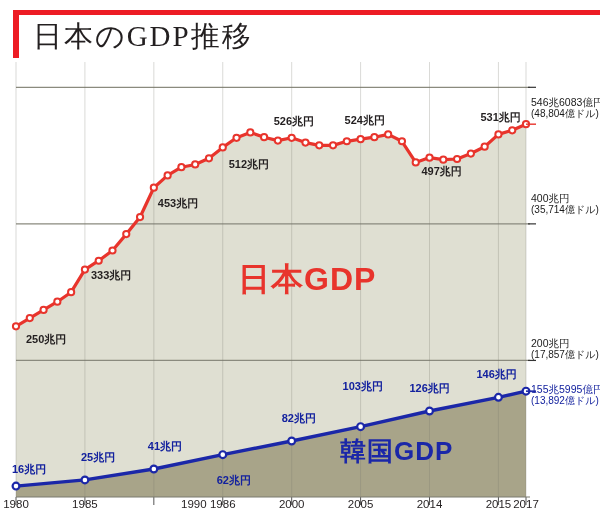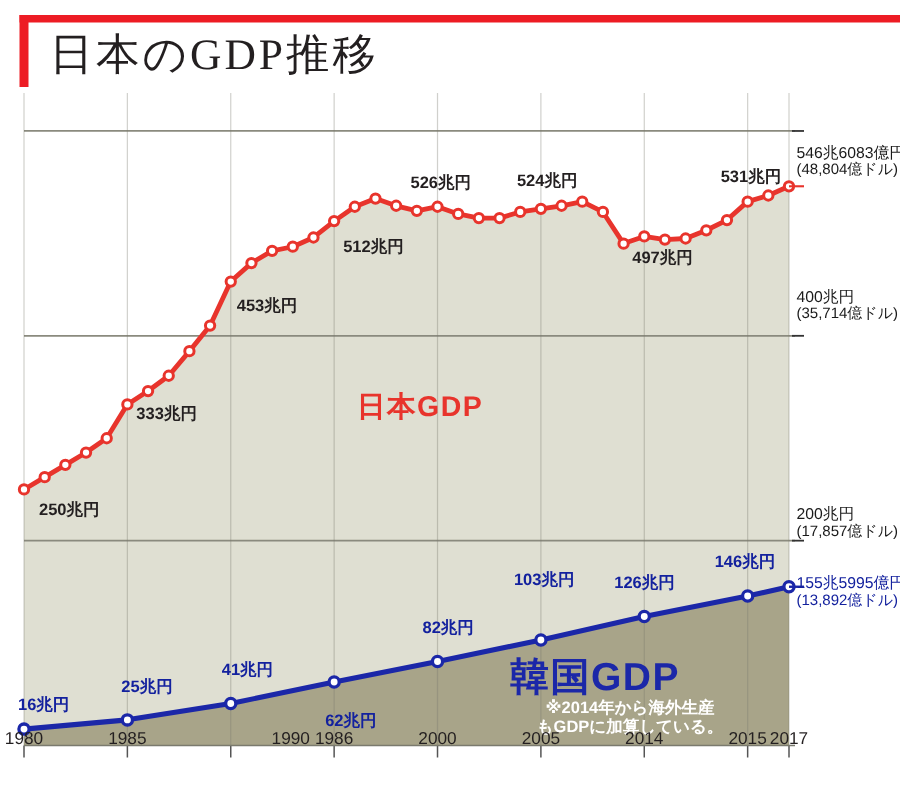--- a/index.html
+++ b/index.html
@@ -30,27 +30,27 @@
   .axlab .sub{font-size:10px;}
   .axlab.jp-end{color:#1a1a1a;}
   .axlab.kr-end{color:#13219e;}
 
   
   .vlab{position:absolute;font-size:11px;color:#231f20;white-space:nowrap;font-weight:bold;}
   .vlab.kr{color:#13219e;}
 
   
   .series-name{position:absolute;white-space:nowrap;font-weight:bold;}
-  .jp-name{left:238px;top:258px;font-size:19px;color:#e8342c;letter-spacing:1px;}
+  .jp-name{left:238px;top:258px;font-size:32px;color:#e8342c;letter-spacing:1px;}
   .kr-name{left:340px;top:434px;font-size:26px;color:#1b27a8;letter-spacing:1px;}
   .kr-note{position:absolute;left:330px;top:466px;font-size:11px;line-height:12.5px;
            color:#ffffff;text-align:center;width:180px;font-weight:bold;}
 
   
-  .xlab{position:absolute;top:487px;font-size:11.5px;color:#231f20;
+  .xlab{position:absolute;top:498px;font-size:11.5px;color:#231f20;
         transform:translateX(-50%);white-space:nowrap;}
 </style>
 </head>
 <body>
 
 <div id="root">
 
   <div class="red-top"></div>
   <div class="red-left"></div>
 
@@ -149,24 +149,20 @@
     <div>200兆円</div>
     <div class="sub">(17,857億ドル)</div>
   </div>
   <div class="axlab kr-end" style="left:531px;top:383px;">
     <div>155兆5995億円</div>
     <div class="sub">(13,892億ドル)</div>
   </div>
 
   <div class="series-name jp-name">日本GDP</div>
   <div class="series-name kr-name">韓国GDP</div>
-  <div class="kr-note">
-    <div>※2014年から海外生産</div>
-    <div>もGDPに加算している。</div>
-  </div>
 
   <div id="value-labels">
       <div class="vlab" style="left: 26px; top: 332.297px;">250兆円</div>
       <div class="vlab" style="left: 90.9189px; top: 267.623px;">333兆円</div>
       <div class="vlab" style="left: 157.838px; top: 195.686px;">453兆円</div>
       <div class="vlab" style="left: 228.757px; top: 157.4px;">512兆円</div>
       <div class="vlab" style="left: 273.676px; top: 113.841px;">526兆円</div>
       <div class="vlab" style="left: 344.595px; top: 113.206px;">524兆円</div>
       <div class="vlab" style="left: 421.514px; top: 163.642px;">497兆円</div>
       <div class="vlab" style="left: 480.432px; top: 110.427px;">531兆円</div>

